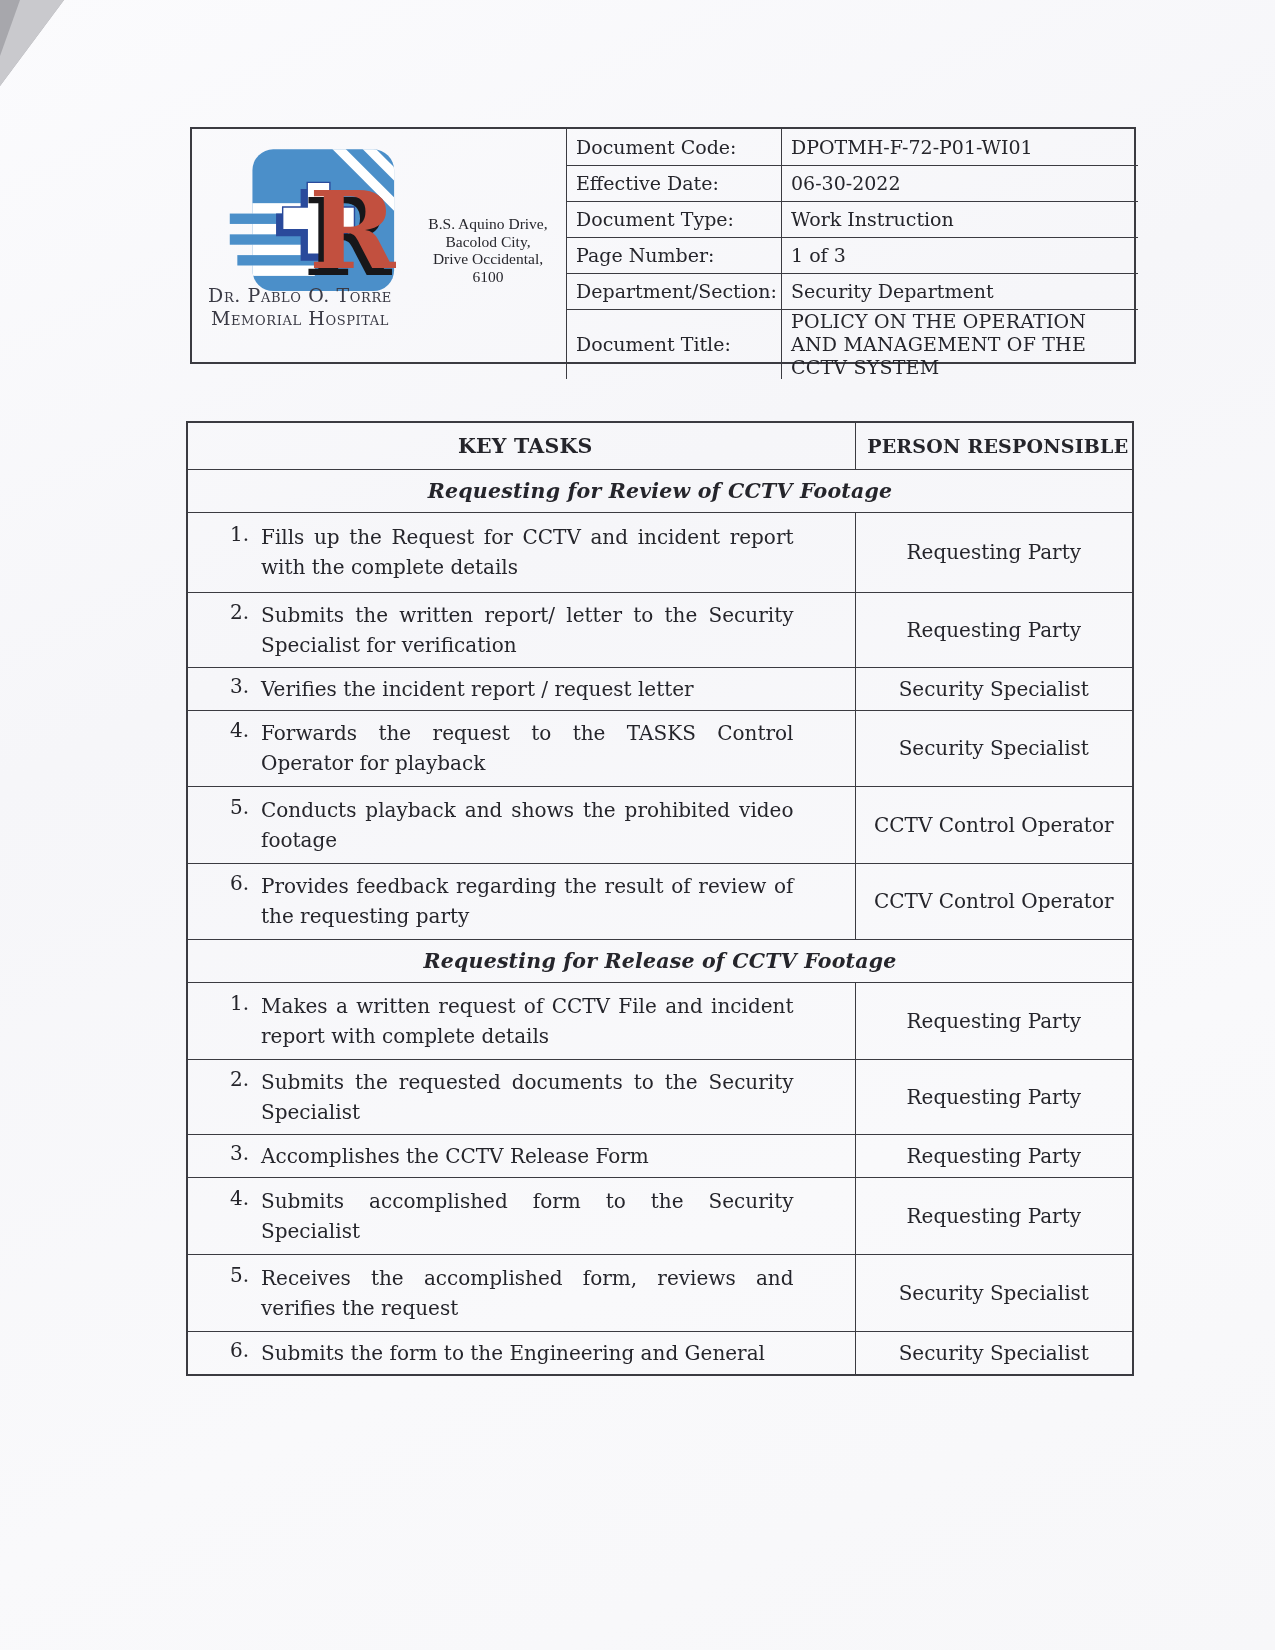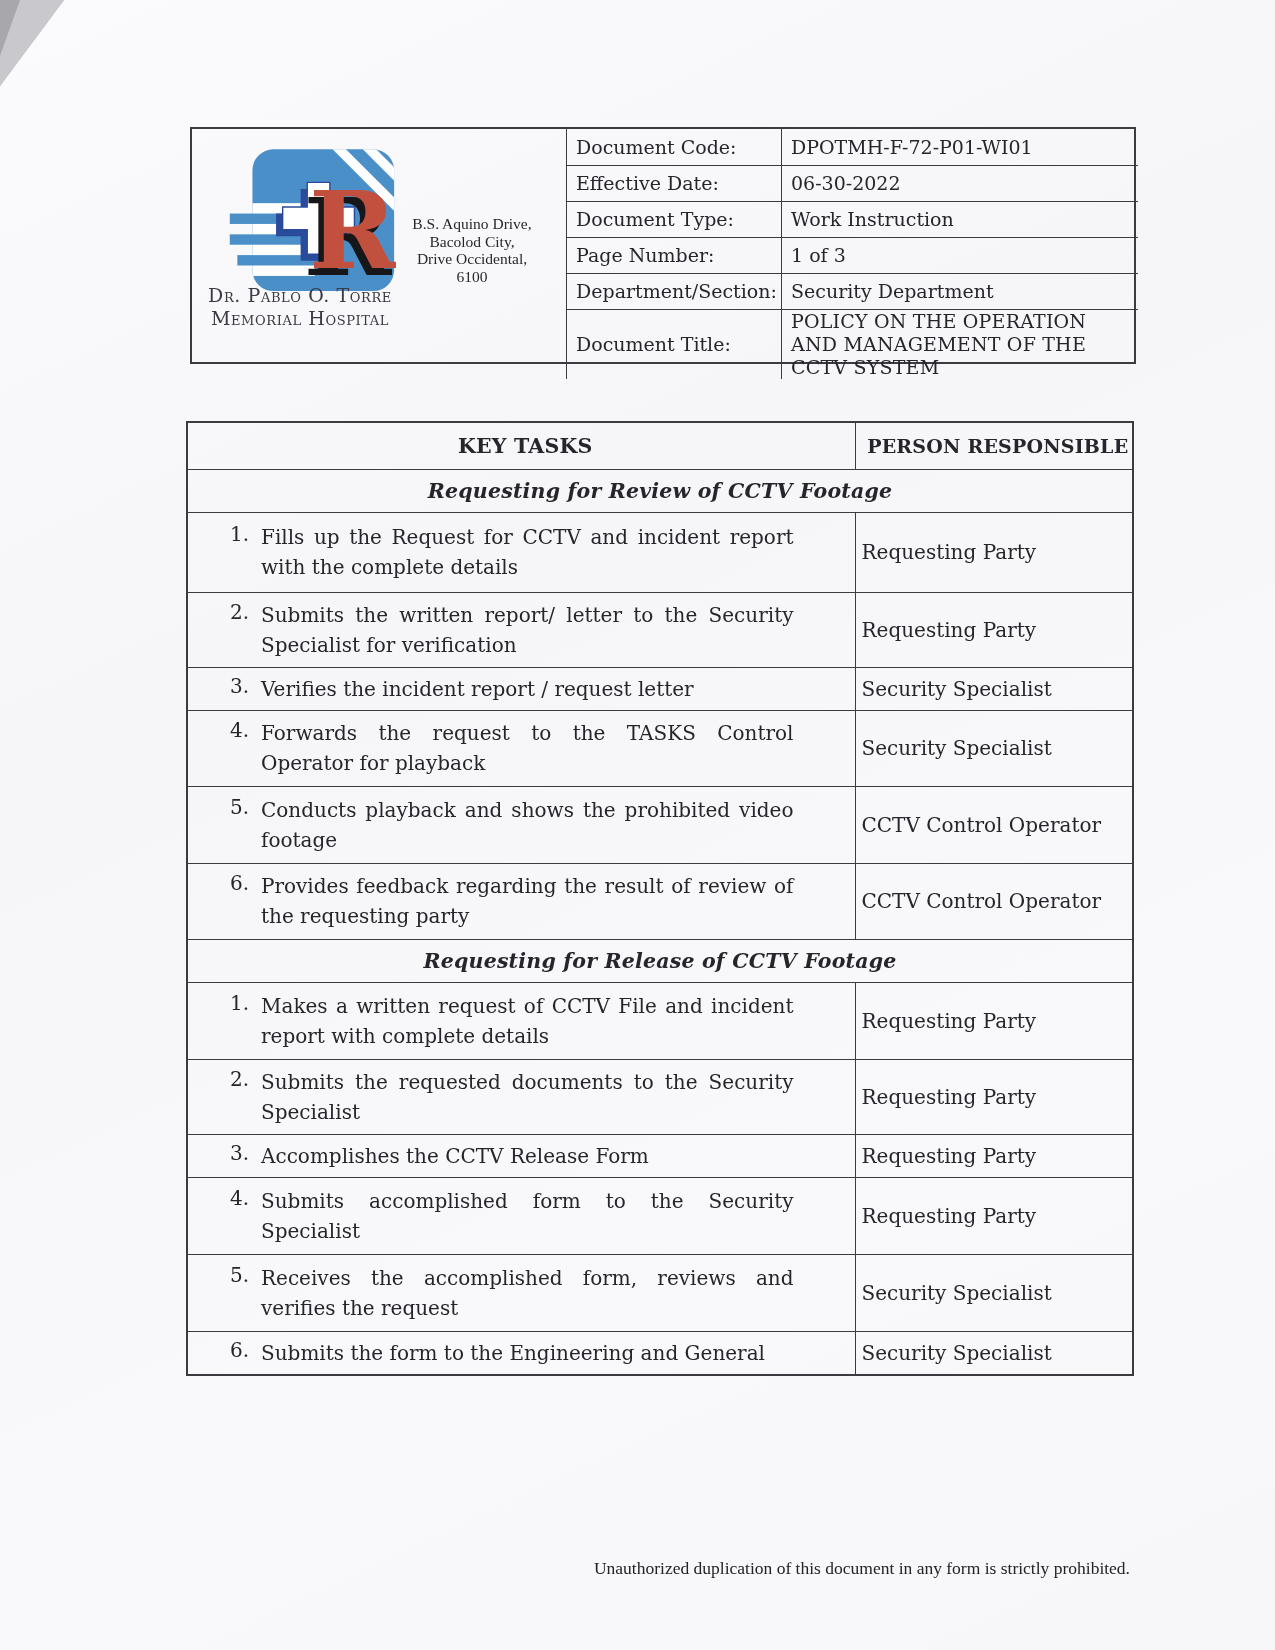--- a/index.html
+++ b/index.html
@@ -43,21 +43,21 @@
   .bt { border-top:1.5px solid #3b3b41; }
   .info-value.bold { font-weight:normal; letter-spacing:0.2px; }
 
   .logo-svg { position:absolute; left:34px; top:18px; }
   .org-name {
     position:absolute; left:2px; top:155px; width:212px;
     text-align:center; font-variant:small-caps;
     font-size:19px; line-height:23px; letter-spacing:0.6px; color:#3a3a45;
   }
   .org-address {
-    position:absolute; left:204px; top:86px; width:152px;
+    position:absolute; left:220px; top:86px; width:152px;
     text-align:center; font-size:15.5px; line-height:17.5px; color:#26262c;
     font-family:"Liberation Serif", serif;
   }
 
   
   .tasks-table {
     position:absolute; left:186px; top:421px; width:946px;
     border-collapse:collapse; table-layout:fixed;
     border:2px solid #3b3b41;
     font-size:20px;
@@ -68,21 +68,21 @@
     white-space:nowrap; overflow:hidden;padding-left:8px;
   }
   th.col-head.person-head { font-size:19px; }
   td.section-head {
     font-size:20.5px; font-weight:bold; text-align:center; letter-spacing:0.2px;font-style:italic;
   }
   .task-cell { padding:6px 61px 6px 42px; }
   .task-inner { display:flex; }
   .task-num { flex:none; width:31px; }
   .task-text { flex:1; text-align:justify; line-height:30px; }
-  .person-cell { text-align:left; padding:4px 6px; }
+  .person-cell { text-align:center; padding:4px 6px; }
 
   .r47{height:47px}.r43{height:43px}.r42{height:42px}
   .r80{height:80px}.r77{height:77px}.r76{height:76px}.r75{height:75px}
 
   
   .footer-note {
     position:absolute; left:186px; top:1558px; width:944px;
     text-align:right; font-size:17.5px; color:#222228;
     font-family:"Liberation Serif", serif;
   }
@@ -294,15 +294,14 @@
             <div class="task-inner">
         <span class="task-num">6.</span>
         <div class="task-text">Submits the form to the Engineering and General</div>
       </div>
           </td>
       <td class="person-cell">Security Specialist</td>
     </tr>
   </tbody>
     </table>
 
-  <div class="footer-note">Unauthorized duplication of this document in any form is strictly prohibited.</div>
 
 </div>
 
 </body></html>

